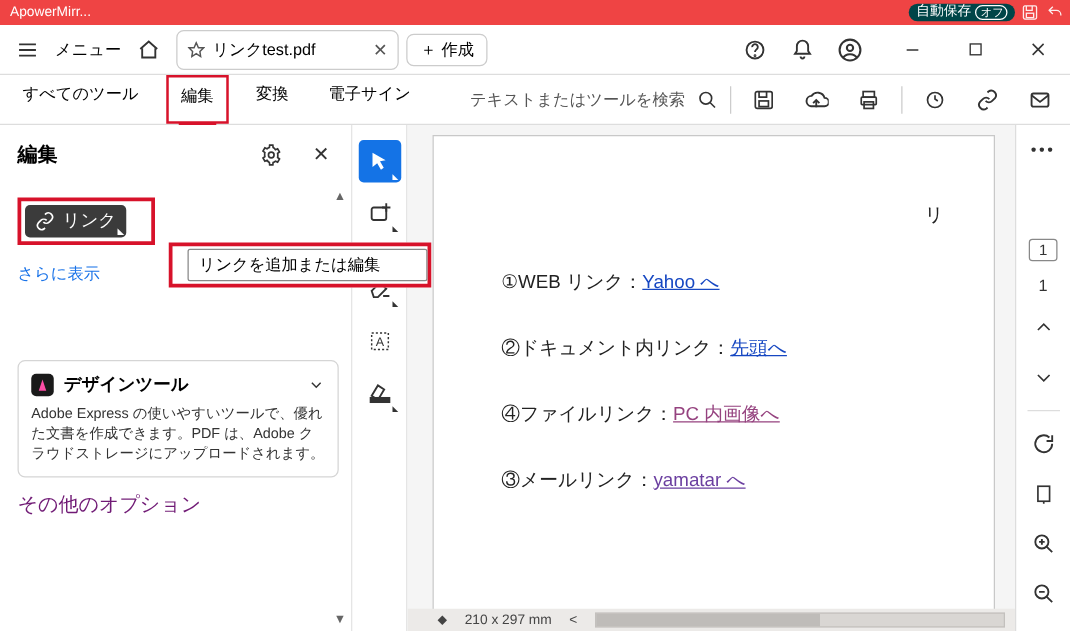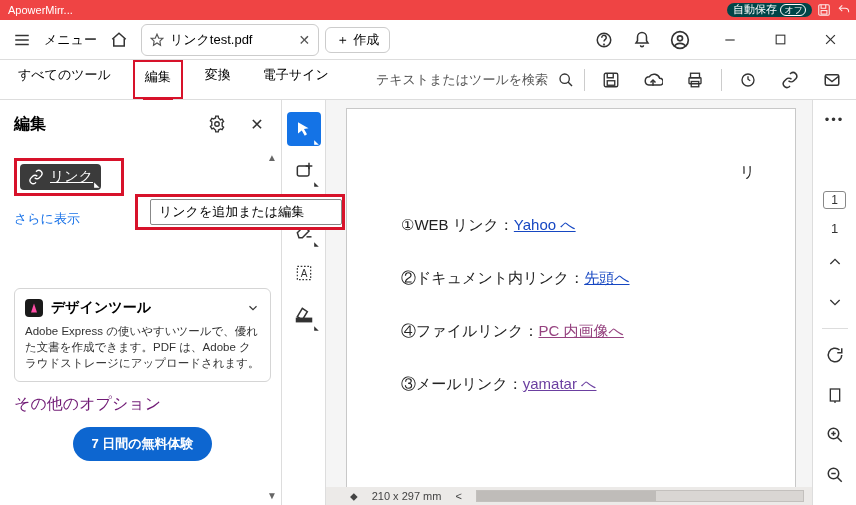--- a/index.html
+++ b/index.html
@@ -29,21 +29,21 @@
 .vbar { width:1px; height:22px; background:#ccc; }
 
 .main { display: flex; height: calc(505px - 20px - 40px - 40px); position: relative; }
 .panel { width: 282px; border-right: 1px solid #ddd; display: flex; flex-direction: column; background: #fff; }
 .panel-head { display: flex; align-items: center; padding: 8px 8px 8px 14px; gap: 8px; }
 .panel-title { font-size: 16px; font-weight: 600; flex: 1; }
 .panel-body { flex: 1; overflow: hidden; padding: 6px 10px 0 14px; position: relative; }
 .scroll-col { position:absolute; right:0; top:0; bottom:0; width:18px; display:flex; flex-direction:column; align-items:center; justify-content:space-between; padding:4px 0; color:#666; font-size:10px; }
 
 .link-btn-wrap { border: 3px solid #d7122a; width: 110px; padding: 3px; margin-top: 4px; }
-.link-btn { background: #3b3b3b; color: #fff; border-radius: 4px; display: inline-flex; align-items: center; gap: 6px; padding: 4px 8px; font-size: 14px; position: relative; text-decoration: underline; }
+.link-btn { background: #3b3b3b; color: #fff; border-radius: 4px; display: inline-flex; align-items: center; gap: 6px; padding: 4px 8px; font-size: 14px; position: relative; }
 .link-btn::after { content:"◢"; font-size:7px; position:absolute; right:2px; bottom:1px; transform: scaleX(-1); }
 
 .more-link { color: #1a73e8; font-size: 13px; margin-top: 14px; display: inline-block; }
 
 .tooltip-box { position:absolute; left:135px; top:194px; width:210px; height:36px; border:3px solid #d7122a; background:#fff; display:flex; align-items:center; padding-left:12px; font-size:13px; z-index:20; }
 .tooltip-inner { border:1px solid #888; border-radius:2px; height:26px; width:194px; display:flex; align-items:center; padding-left:8px; }
 
 .design-card { margin-top: 60px; border: 1px solid #d5d5d5; border-radius: 6px; padding: 10px; }
 .dc-head { display:flex; align-items:center; gap:8px; font-size:14px; font-weight:600; }
 .dc-head .chev { margin-left:auto; }
@@ -268,21 +268,20 @@
           <span class="chev">
               <svg width="14" height="14" viewBox="0 0 24 24" fill="none" stroke="#333" stroke-width="2">
                 <polyline points="6 9 12 15 18 9"></polyline>
               </svg>
             </span>
         </div>
         <div class="dc-body">Adobe Express の使いやすいツールで、優れた文書を作成できます。PDF は、Adobe クラウドストレージにアップロードされます。</div>
       </div>
 
       <div class="other-opt">その他のオプション</div>
-      <button class="trial-btn">7 日間の無料体験</button>
 
       <div class="scroll-col">
           <span>▲</span>
           <span>▼</span>
         </div>
     </div>
   </div>
 
   <div class="vtools">
     <div class="vt-btn vt-active vt-corner">

